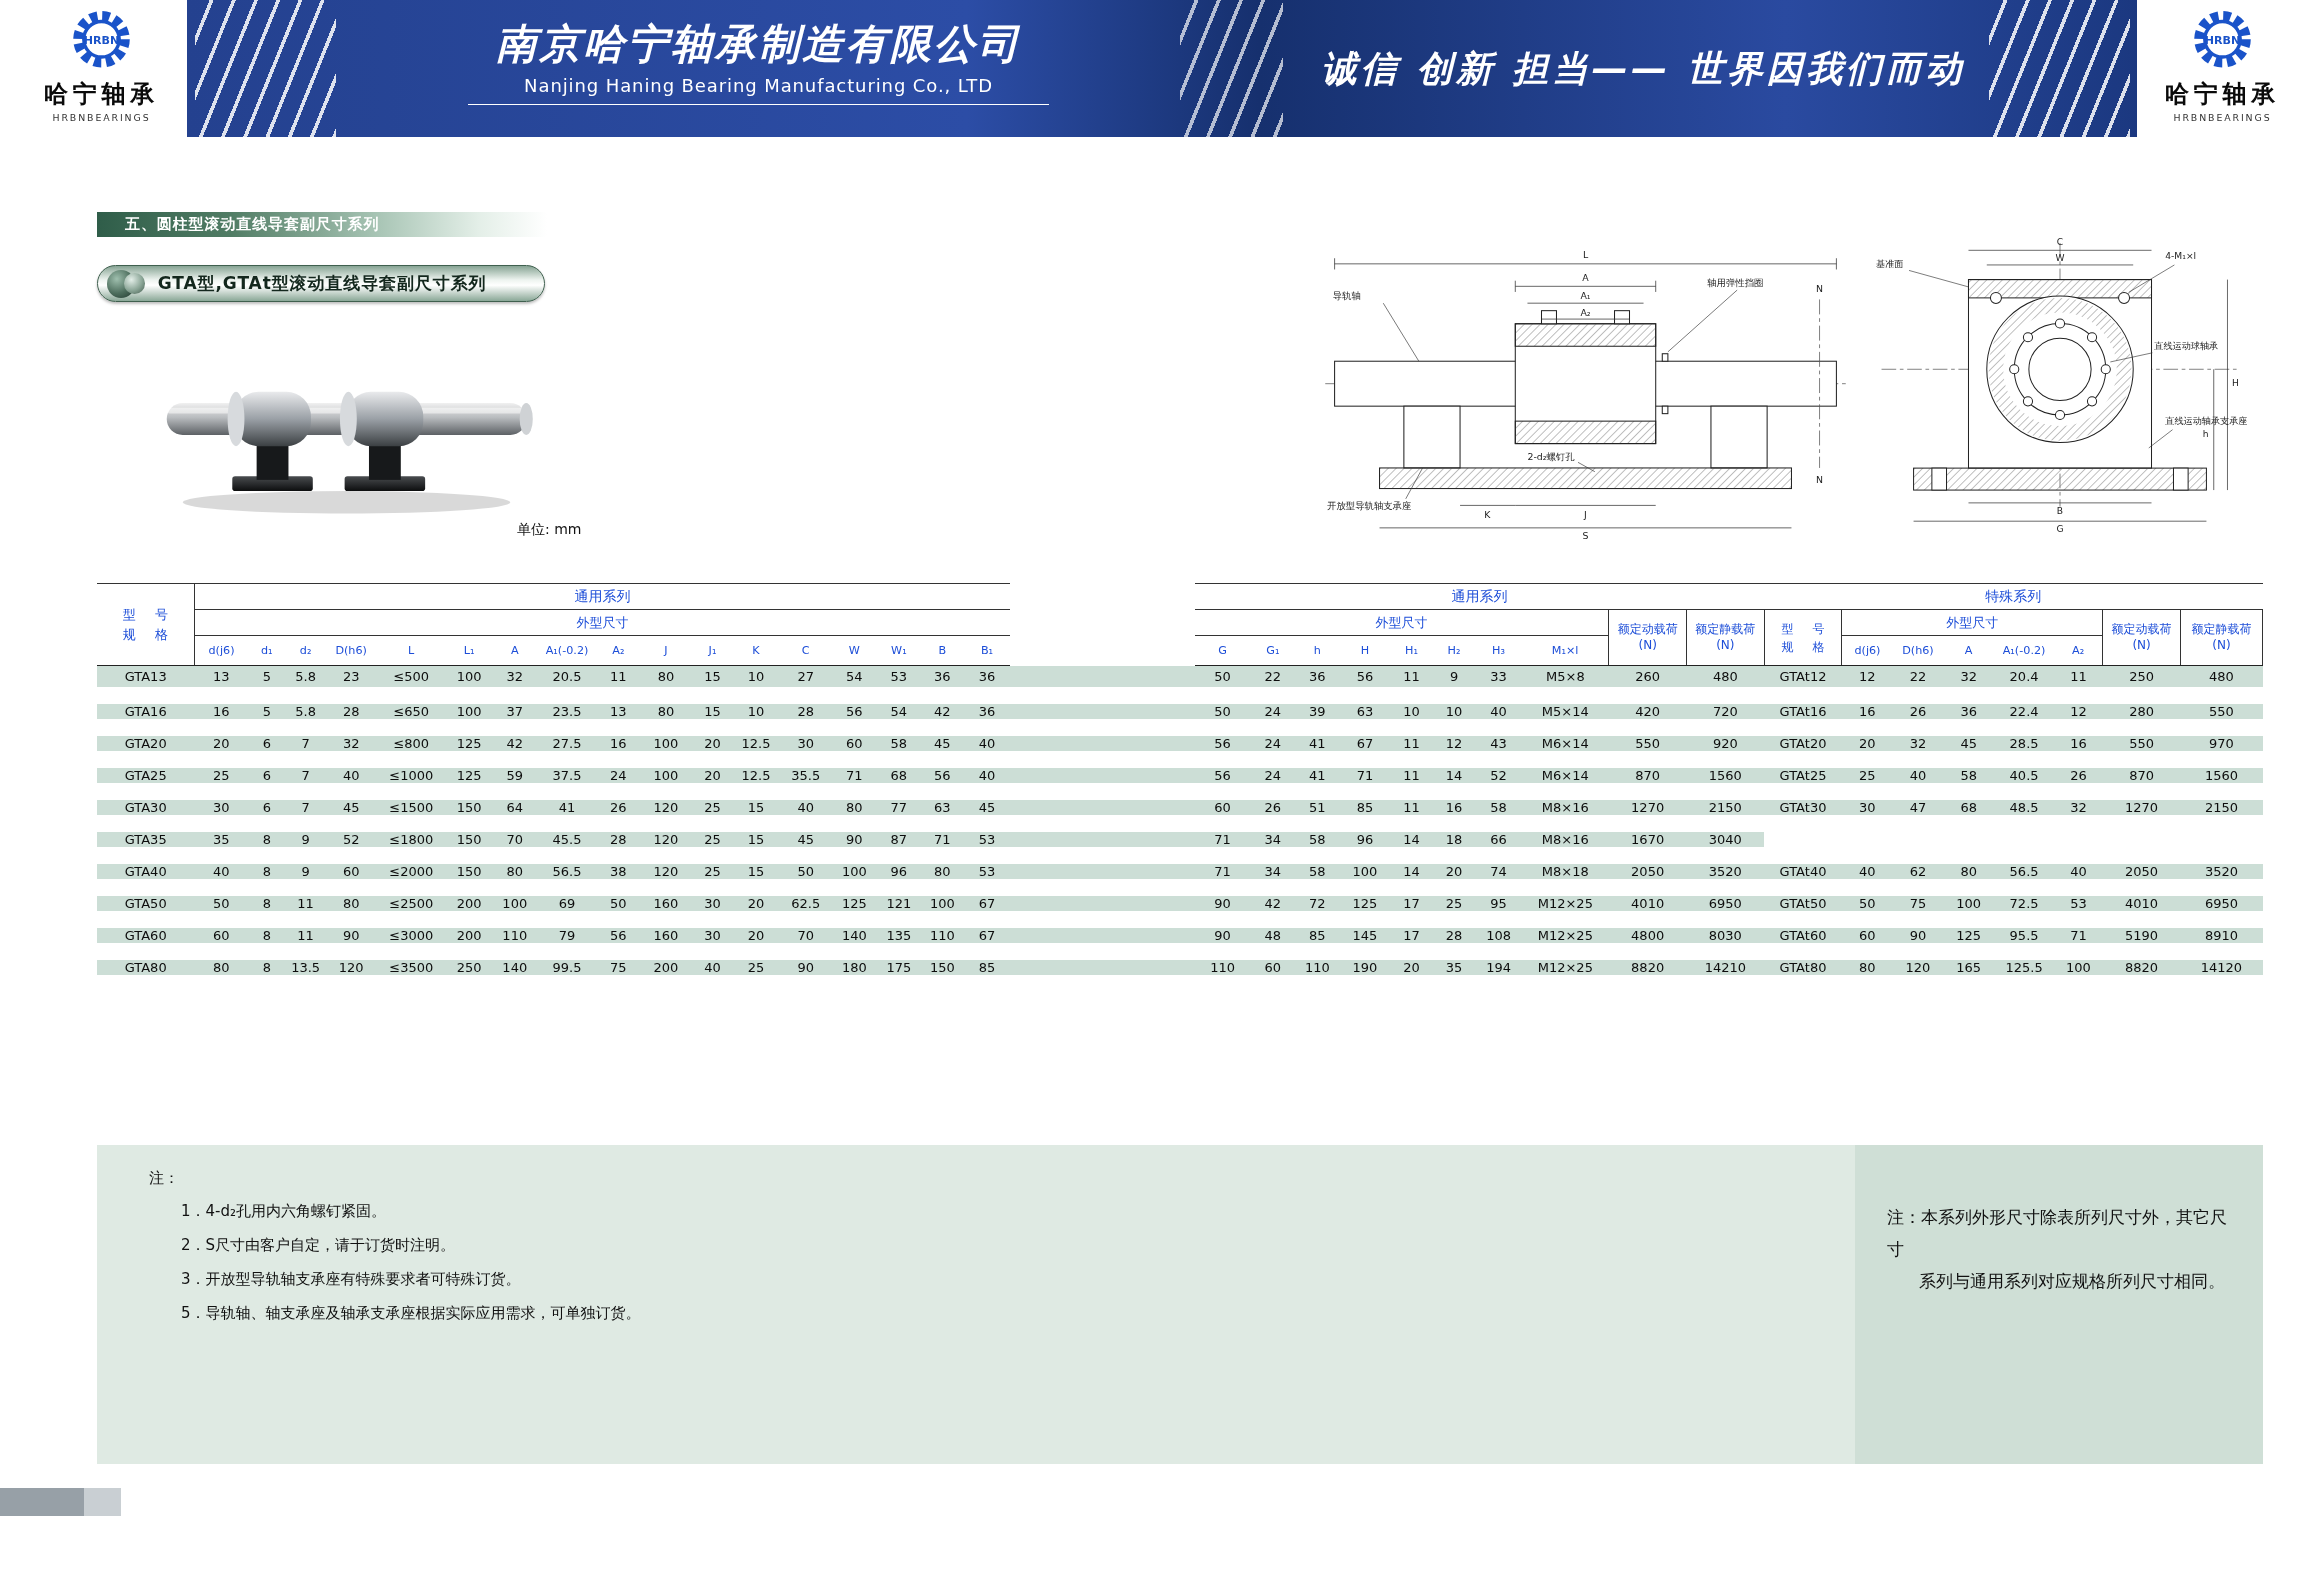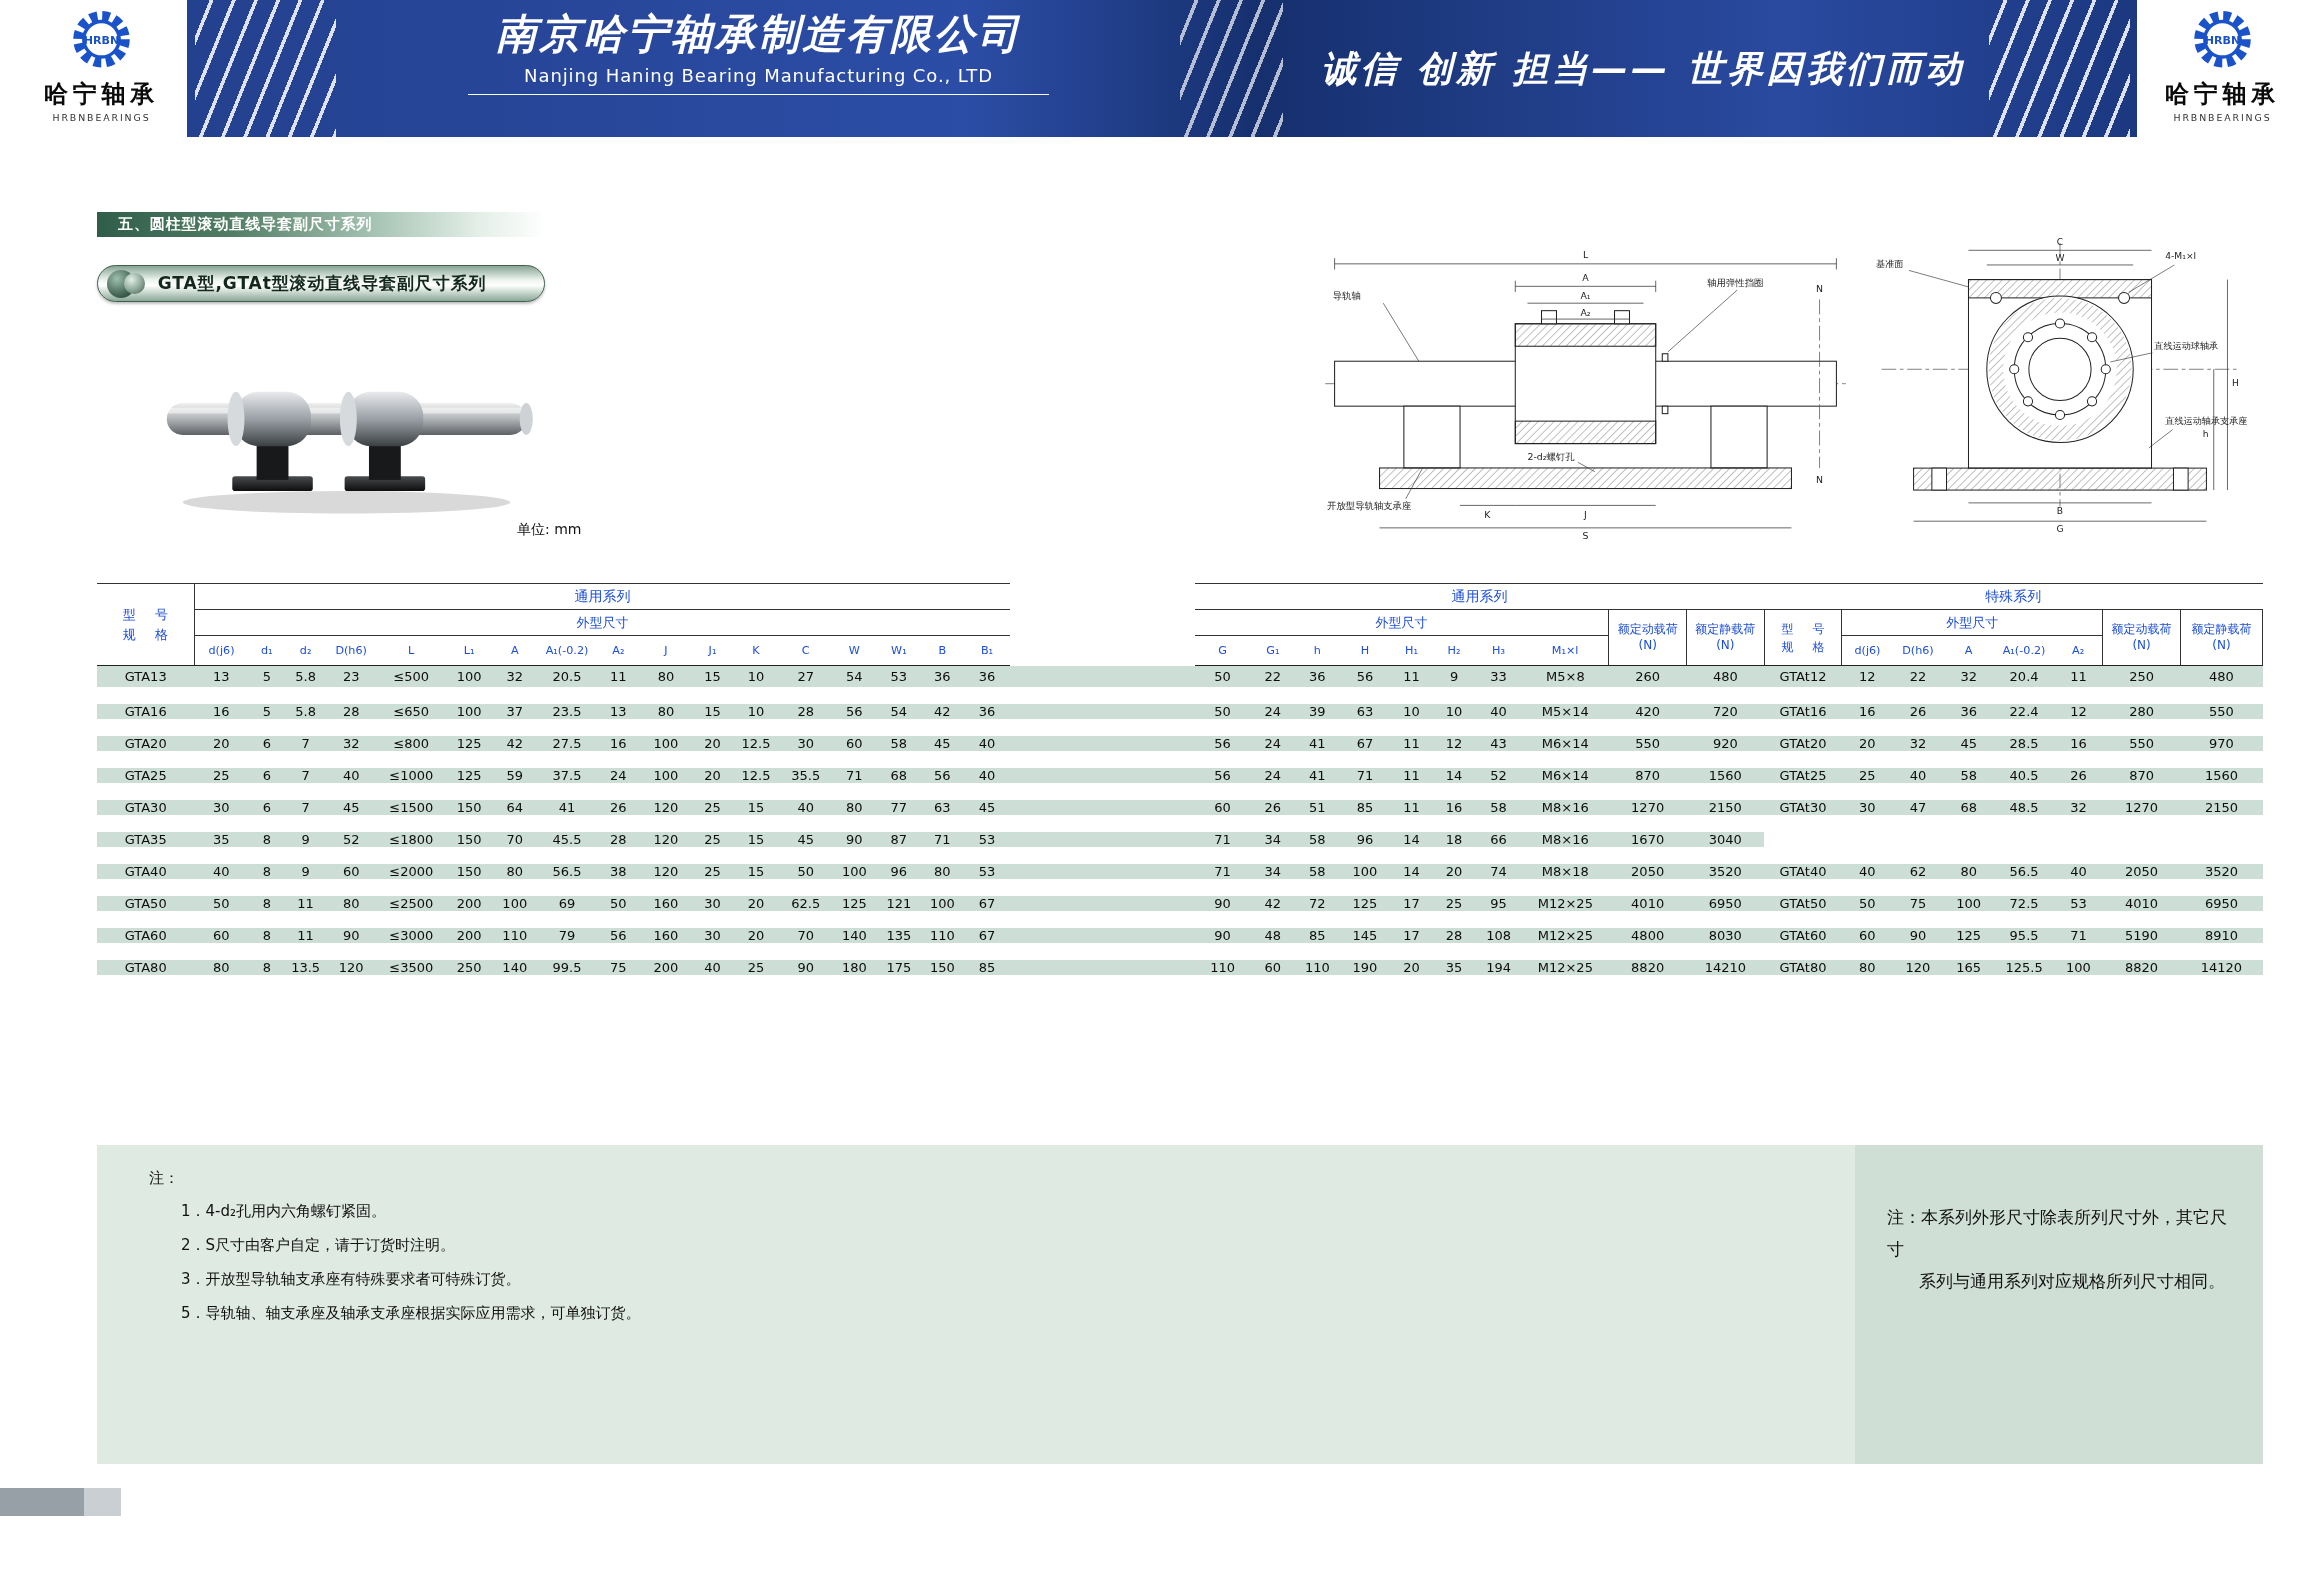--- a/index.html
+++ b/index.html
@@ -13,30 +13,30 @@
   .logo-box { position:absolute; top:5.6px; width:169px; height:131px; background:#fff;
     display:flex; flex-direction:column; align-items:center; justify-content:flex-start; z-index:3; }
   .logo-box.left { left:17px; } .logo-box.right { right:17px; }
   .logo-cn { font-size:24px; font-weight:bold; letter-spacing:4.7px; color:#0a0a0a; margin-top:1.9px; }
   .logo-en { font-size:9.4px; letter-spacing:1.9px; color:#333; margin-top:1.9px; }
   .band { position:absolute; left:187px; right:187px; top:0; height:137px;
     background:linear-gradient(90deg,#24418f 0%, #2c4da6 40%, #16306e 55%, #2a4aa0 82%, #1b3880 100%); overflow:hidden; }
   .stripes { position:absolute; top:-9.4px; bottom:-9.4px; width:141px;
     background:repeating-linear-gradient(112deg, rgba(255,255,255,0) 0 17px, rgba(255,255,255,.85) 17px 20.6px); }
   .stripes.s1 { left:7.5px; } .stripes.s2 { left:993px; width:103px; opacity:.8; } .stripes.s3 { right:7.5px; }
-  .company { position:absolute; left:281px; top:7px; width:581px; text-align:center;
+  .company { position:absolute; left:281px; top:17px; width:581px; text-align:center;
     border-bottom:1.9px solid #fff; padding-bottom:7.5px; color:#fff; }
   .company-cn { font-family:"DejaVu Serif", serif; font-style:italic; font-weight:bold; font-size:41px; letter-spacing:2.8px; }
   .company-en { font-size:18px; margin-top:3px; letter-spacing:0.9px; }
   .slogan { position:absolute; left:1134px; top:45px; color:#fff; font-size:36px; font-weight:bold;
     font-style:italic; letter-spacing:3.7px; white-space:nowrap; }
   
   .section-bar { position:absolute; left:97px; top:212px; width:450px; height:25px;
     background:linear-gradient(90deg,#2f5d49 0%, #517d65 30%, #a7c4b4 62%, #e4efe8 85%, #ffffff 100%);
-    color:#fff; font-size:15px; font-weight:bold; line-height:25px; padding-left:21px; letter-spacing:0.9px; }
+    color:#fff; font-size:15px; font-weight:bold; line-height:25px; padding-left:28px; letter-spacing:0.9px; }
   .pill { position:absolute; left:97px; top:265px; width:448px; height:37px; border-radius:19px;
     border:0.9px solid #40604f;
     background:linear-gradient(180deg,#87a494 0%, #eef4f0 40%, #ffffff 55%, #8aa897 100%);
     display:flex; align-items:center; box-shadow:0 1.9px 2.8px rgba(0,0,0,.25); padding-left:9.4px; }
   .pill-ball { border-radius:50%; flex:0 0 auto; }
   .pill-ball.b1 { width:28px; height:28px; background:radial-gradient(circle at 35% 32%, #9fbfae 0%, #4c6d5c 55%, #1d332a 100%); }
   .pill-ball.b2 { width:20.6px; height:20.6px; margin-left:-11.2px; background:radial-gradient(circle at 35% 32%, #e3eee8 0%, #8aa596 55%, #41594c 100%); }
   .pill-text { margin-left:13px; font-size:17px; font-weight:bold; color:#13271d; letter-spacing:0.9px;text-align:center; }
   .unit { position:absolute; left:517px; top:521px; font-size:14px; color:#111; }
   

